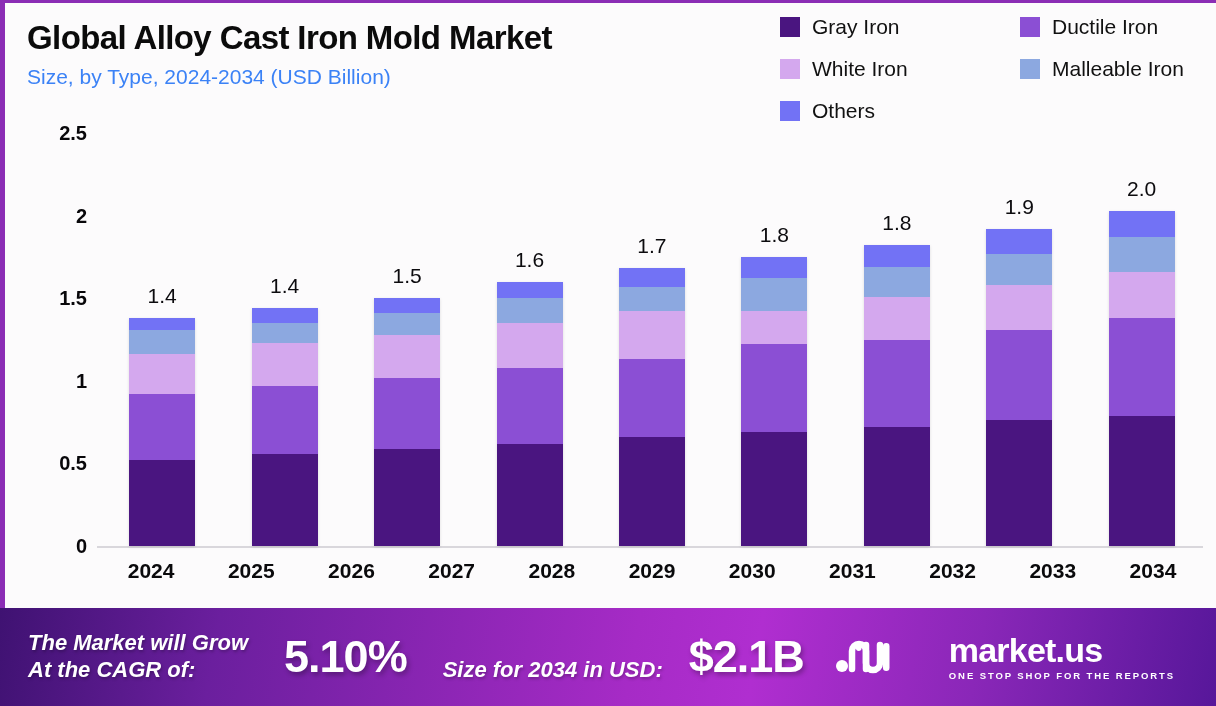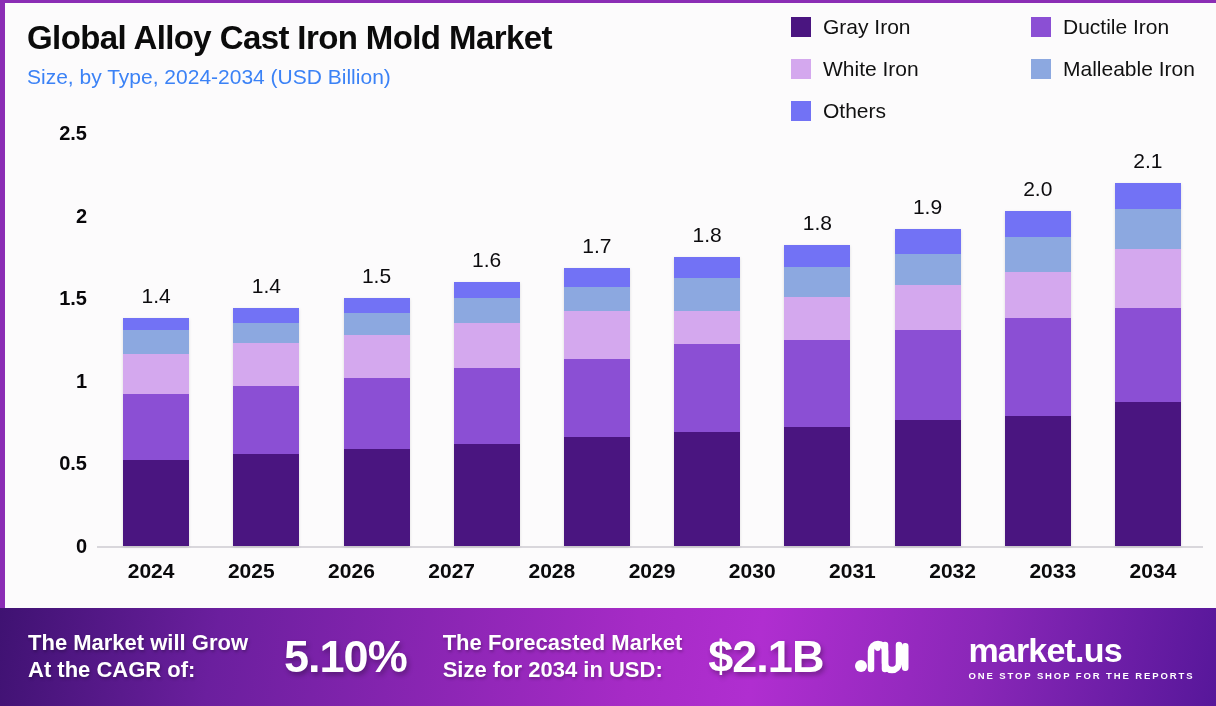--- a/index.html
+++ b/index.html
@@ -28,21 +28,21 @@
     font-size:33px; font-weight:bold; color:#0B0B0B;
     letter-spacing:-0.6px; white-space:nowrap;
   }
   .subtitle {
     position:absolute; left:22px; top:62px;
     font-size:21px; color:#3b82f6; white-space:nowrap;
   }
 
   
   .legend { position:absolute; left:775px; top:12px; width:430px; }
-  .legend-row { display:flex; margin-bottom:18px;margin-left:11px; }
+  .legend-row { display:flex; margin-bottom:18px; }
   .legend-item { display:flex; align-items:center; }
   .legend-item.col1 { width:240px; }
   .legend-swatch { width:20px; height:20px; flex:0 0 20px; }
   .legend-label {
     margin-left:12px; font-size:21px; color:#111; white-space:nowrap;
   }
 
   
   .plot { position:absolute; left:0; top:0; width:1206px; height:605px; }
   .ytick {
@@ -83,20 +83,21 @@
 
   
   .banner {
     position:absolute; left:0; bottom:0; width:1216px; height:98px;
     background:linear-gradient(100deg,#3F1272 0%,#6B1F9E 18%,#A62BC6 52%,#B02ED0 62%,#8A27B8 80%,#57179A 100%);
     display:flex; align-items:center; color:#fff;
   }
   .banner-text {
     font-size:22px; font-weight:bold; line-height:1.22;
     text-shadow:1px 2px 3px rgba(0,0,0,.25);
+    font-style:italic;
   }
   .banner-stat {
     font-size:45px; font-weight:bold; letter-spacing:-1px;
     text-shadow:2px 3px 5px rgba(0,0,0,.3);
   }
   .cagr-block { margin-left:28px; }
   .cagr-value { margin-left:36px; }
   .fore-block { margin-left:36px; }
   .fore-value { margin-left:26px; }
   .logo { margin-left:30px; display:flex; align-items:center;gap:47px; }
@@ -240,30 +241,20 @@
               <div class="seg" style="height: 24.78px; background: rgb(114, 114, 245);"></div>
             </div>
           </div>
           <div class="bar-slot">
             <div class="bar-value" style="bottom: 345.356px;">2.0</div>
             <div class="bar-stack">
               <div class="seg" style="height: 130.508px; background: rgb(74, 21, 128);"></div>
               <div class="seg" style="height: 97.468px; background: rgb(139, 79, 212);"></div>
               <div class="seg" style="height: 46.256px; background: rgb(212, 168, 238);"></div>
               <div class="seg" style="height: 34.692px; background: rgb(140, 168, 224);"></div>
-              <div class="seg" style="height: 26.432px; background: rgb(114, 114, 245);"></div>
-            </div>
-          </div>
-          <div class="bar-slot">
-            <div class="bar-value" style="bottom: 373.44px;">2.1</div>
-            <div class="bar-stack">
-              <div class="seg" style="height: 143.724px; background: rgb(74, 21, 128);"></div>
-              <div class="seg" style="height: 94.164px; background: rgb(139, 79, 212);"></div>
-              <div class="seg" style="height: 59.472px; background: rgb(212, 168, 238);"></div>
-              <div class="seg" style="height: 39.648px; background: rgb(140, 168, 224);"></div>
               <div class="seg" style="height: 26.432px; background: rgb(114, 114, 245);"></div>
             </div>
           </div>
         </div>
       <div class="xlabels" id="xlabels">
           <div class="xlabel">2024</div>
           <div class="xlabel">2025</div>
           <div class="xlabel">2026</div>
           <div class="xlabel">2027</div>
           <div class="xlabel">2028</div>
@@ -281,21 +272,21 @@
     <div class="cagr-block">
       <div class="banner-text">
         <span>The Market will Grow</span><br>
         <span>At the CAGR of:</span>
       </div>
     </div>
     <div class="banner-stat cagr-value">5.10%</div>
 
     <div class="fore-block">
       <div class="banner-text">
-        <span>The Forecasted Market</span><br>
+        <br>
         <span>Size for 2034 in USD:</span>
       </div>
     </div>
     <div class="banner-stat fore-value">$2.1B</div>
 
     <div class="logo">
       <span class="logo-mark">
         <svg viewBox="0 0 58 44" width="58" height="44" aria-hidden="true">
           <circle cx="8" cy="31" r="6" fill="#fff"></circle>
           <path d="M18 34 L18 16 A7 7 0 0 1 32 16 L32 34" fill="none" stroke="#fff" stroke-width="6.5" stroke-linecap="round"></path>

